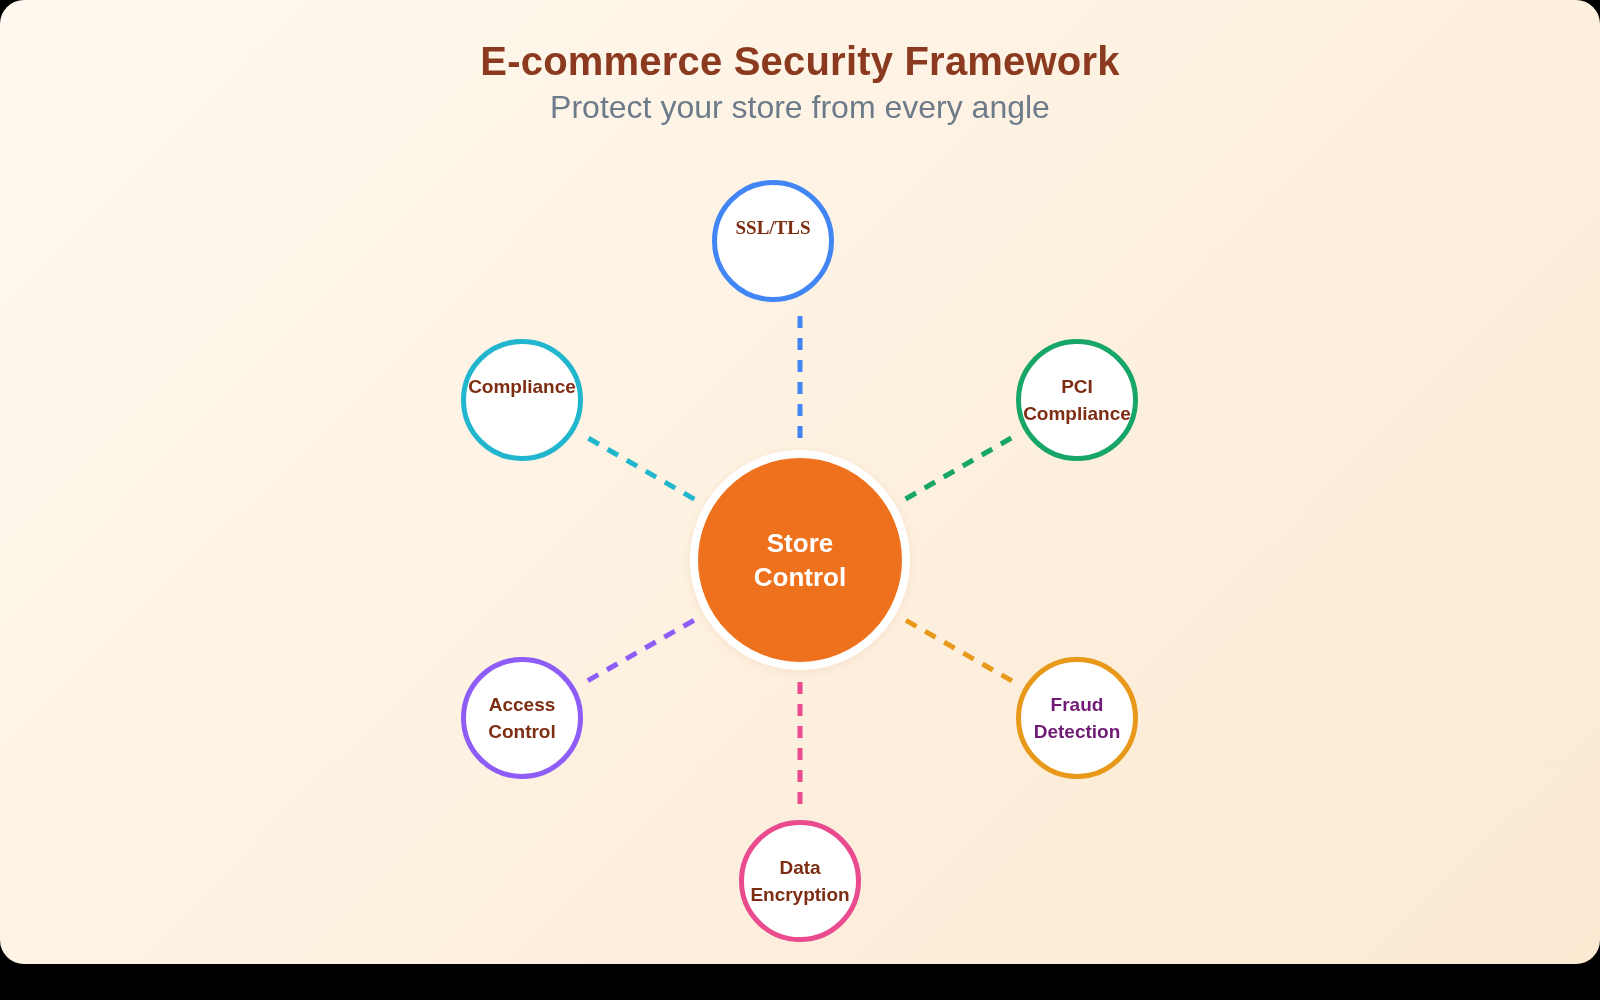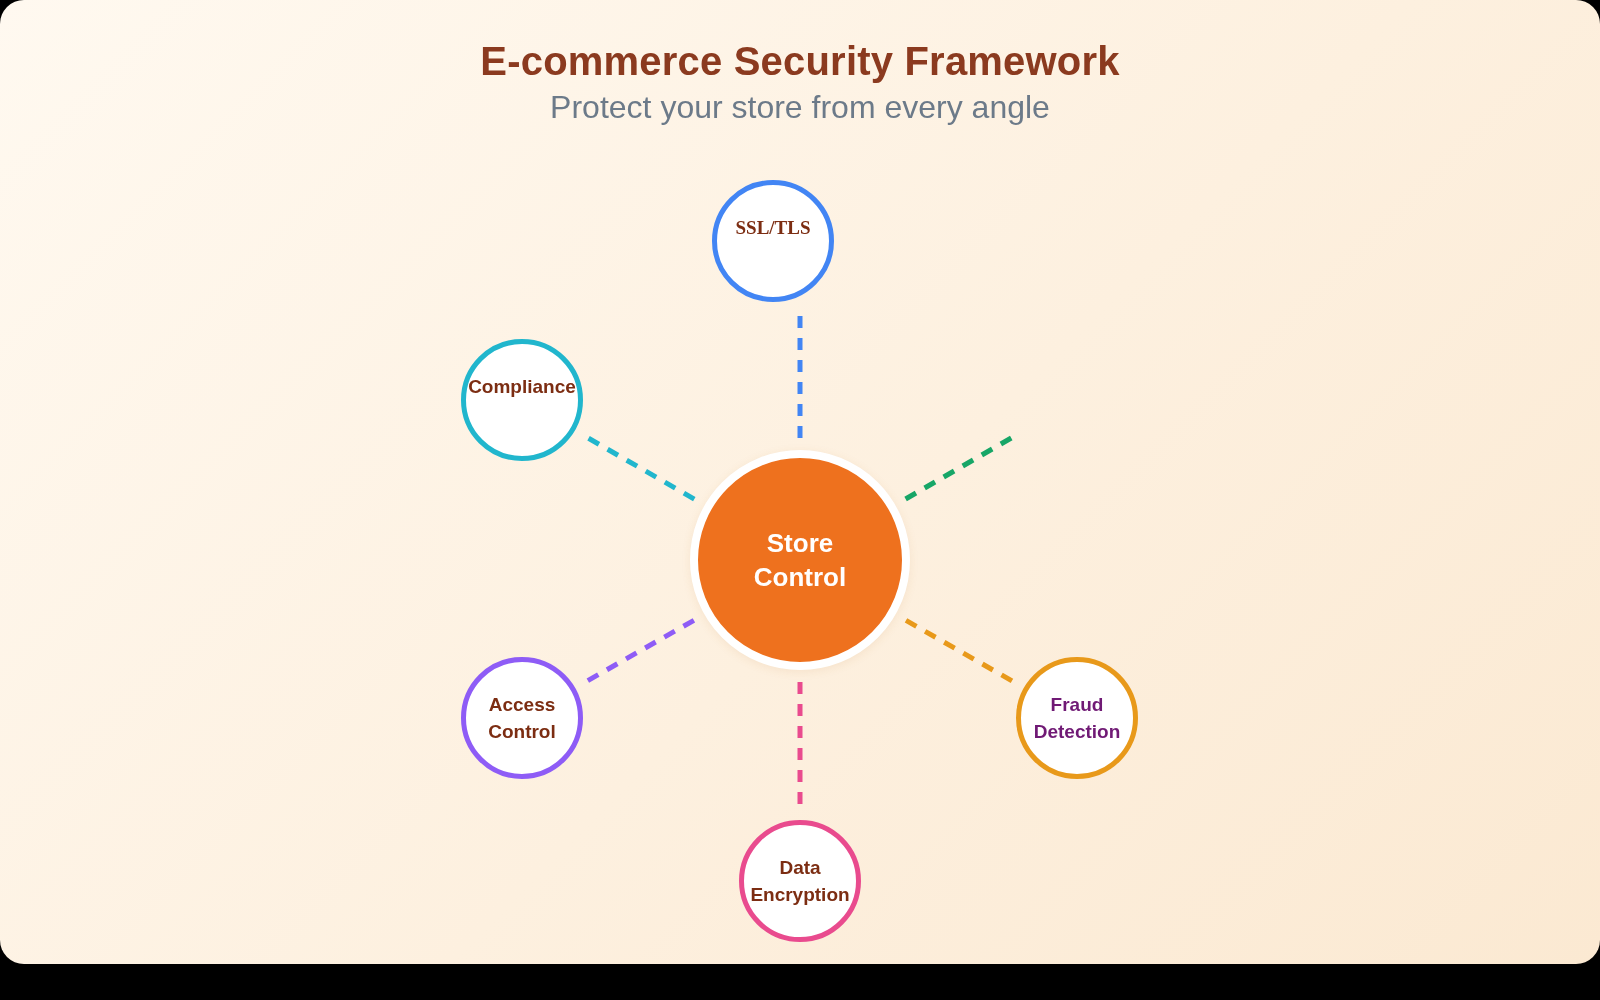--- a/index.html
+++ b/index.html
@@ -117,20 +117,26 @@
       </div>
     </div>
 
     <div class="satellite" style="left: 712px; top: 180px; border-color: rgb(66, 133, 244); font-family: Liberation Serif, serif;">
       <div class="node-label" style="color: rgb(124, 45, 18);">
         <span>SSL/TLS</span>
         <span></span>
       </div>
     </div>
 
+    <div class="satellite" style="left: 1016px; top: 339px; border-color: rgb(23, 166, 103);">
+      <div class="node-label" style="color: rgb(124, 45, 18);">
+        <span>PCI</span>
+        <span>Compliance</span>
+      </div>
+    </div>
 
     <div class="satellite" style="left: 1016px; top: 657px; border-color: rgb(232, 153, 26);">
       <div class="node-label" style="color: #701a75;">
         <span>Fraud</span>
         <span>Detection</span>
       </div>
     </div>
 
     <div class="satellite" style="left: 461px; top: 657px; border-color: rgb(142, 92, 246);">
       <div class="node-label" style="color: rgb(124, 45, 18);">

